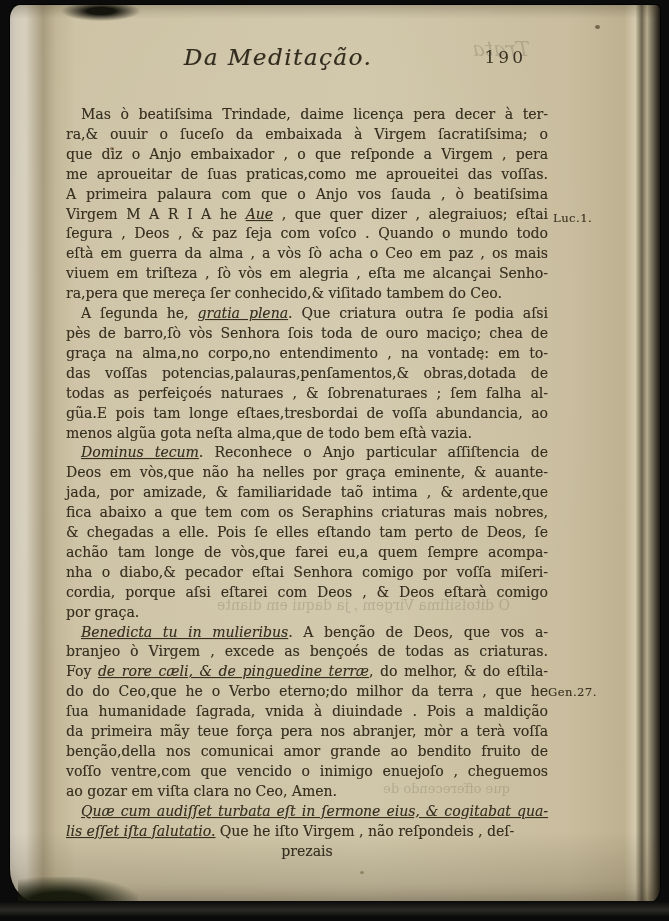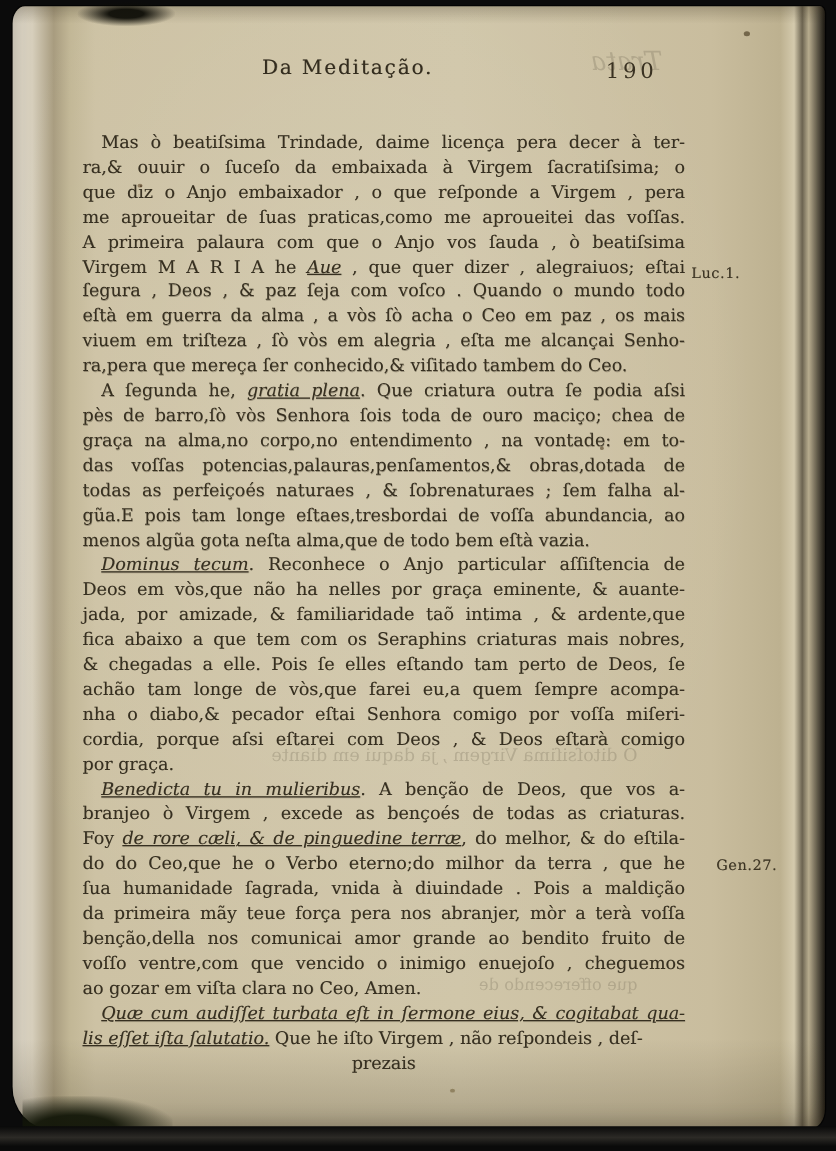--- a/index.html
+++ b/index.html
@@ -33,39 +33,39 @@
   .speck{position:absolute;border-radius:50%;opacity:0.65;}
   .speck1{left:585px;top:20px;width:5px;height:4px;background:#4a3c22;}
   .speck2{left:100px;top:142px;width:4px;height:3px;background:#6b5335;}
   .speck3{left:470px;top:352px;width:3px;height:3px;background:#5a4a2e;}
   .speck4{left:350px;top:866px;width:4px;height:3px;background:#7a6a45;}
   
   .text-block{position:absolute;left:56px;top:33px;width:482px;color:#362f20;}
   .header{position:relative;height:46px;}
   .title{
     position:absolute;left:44%;transform:translateX(-50%);top:6px;
-    font-size:16px;letter-spacing:1.5px;color:#332c1e;
+    font-style:italic;font-size:23px;letter-spacing:1.5px;color:#332c1e;
     text-shadow:0.4px 0.4px 0 rgba(51,44,30,0.4);
   }
   .pagenum{position:absolute;right:22px;top:9px;font-size:17px;letter-spacing:3px;color:#3a3222;}
   .text-body{margin-top:21px;}
   .para{margin:0;}
   .line{
     font-size:14px;line-height:19.9px;
     text-align:justify;text-align-last:justify;
     text-shadow:0.3px 0.3px 0 rgba(54,47,32,0.35);
   }
   .line.indent{padding-left:15px;}
   .line.last{text-align-last:left;}
   .it{font-style:italic;text-decoration:underline;}
   
   .note{position:absolute;font-size:11.5px;letter-spacing:0.5px;color:#3b3322;
     text-shadow:0.3px 0.3px 0 rgba(54,47,32,0.35);margin-top:20px;}
   .note-1{left:543px;top:186px;}
-  .note-2{left:563px;top:660px;}
+  .note-2{left:538px;top:660px;}
   
   .catchword{position:absolute;left:56px;top:838px;width:482px;text-align:center;
     font-size:14px;color:#362f20;text-shadow:0.3px 0.3px 0 rgba(54,47,32,0.35);}
   
   .bleed{position:absolute;color:#6f6753;opacity:0.28;transform:scaleX(-1);
     filter:blur(0.4px);font-style:italic;pointer-events:none;}
   .bleed-0{left:300px;top:32px;width:220px;font-size:21px;text-align:left;}
   .bleed-1{left:70px;top:592px;width:430px;font-size:14px;font-style:normal;}
   .bleed-2{left:310px;top:776px;width:190px;font-size:13px;font-style:normal;}
 </style>

